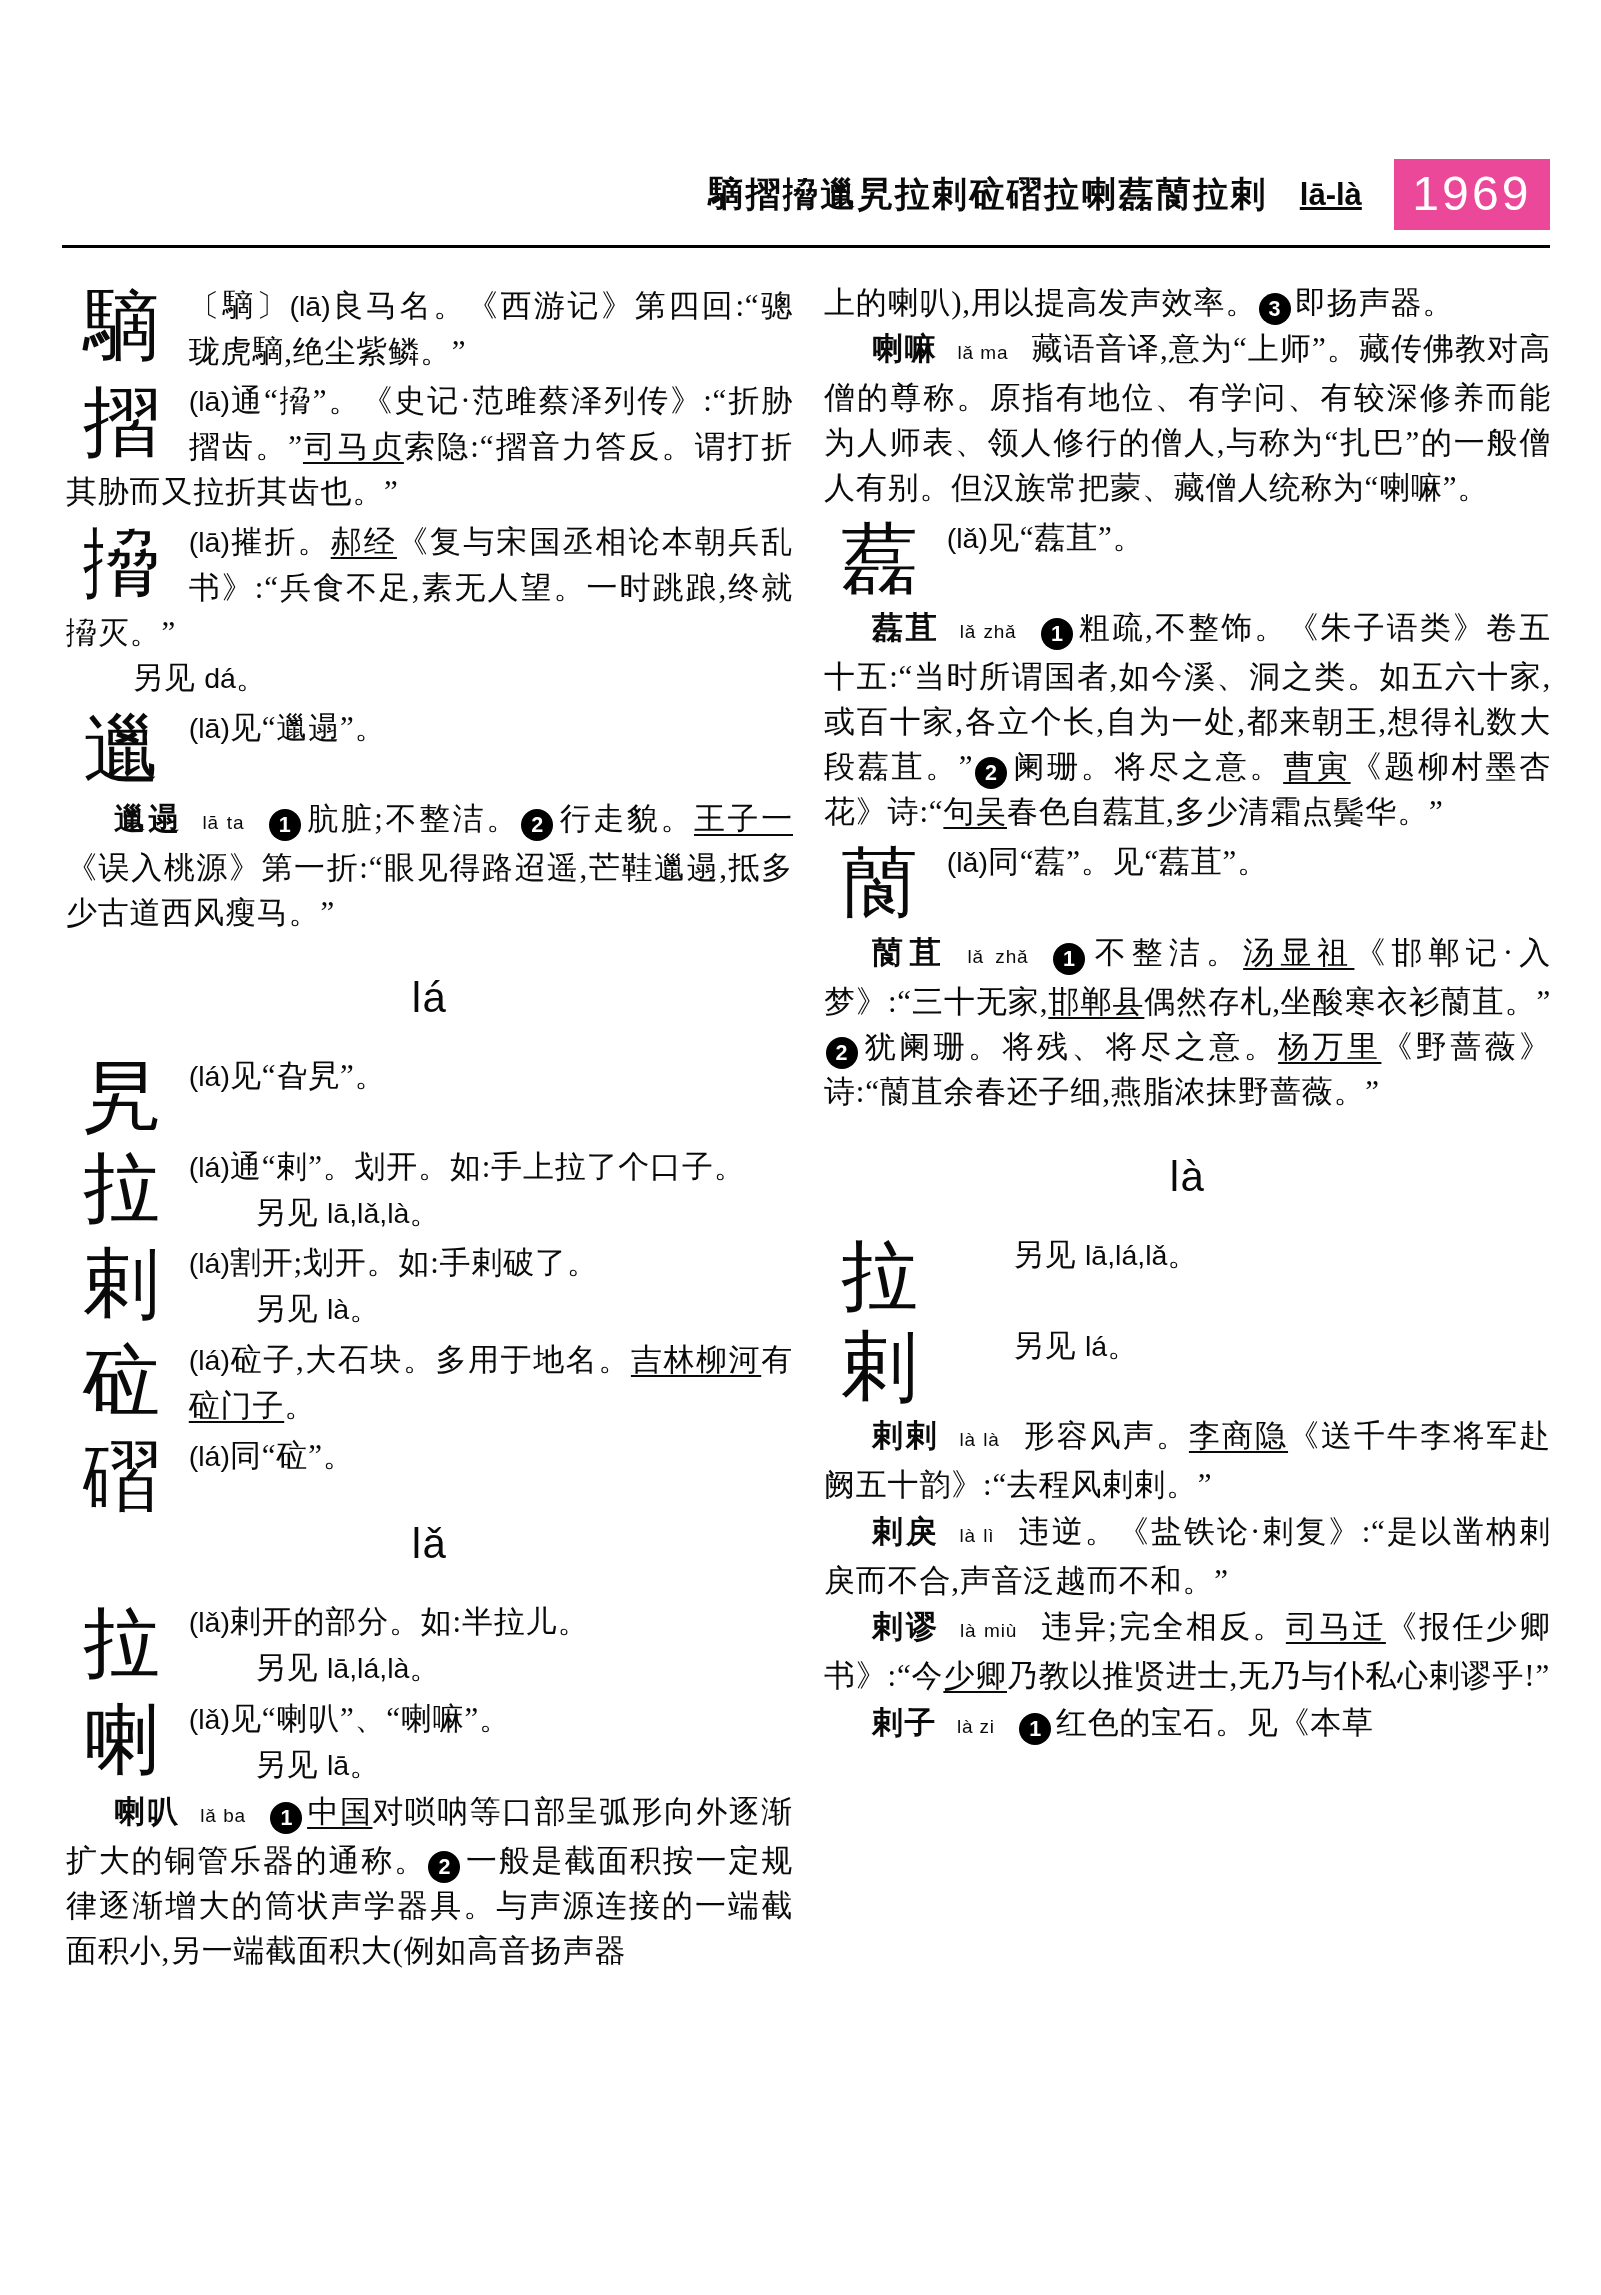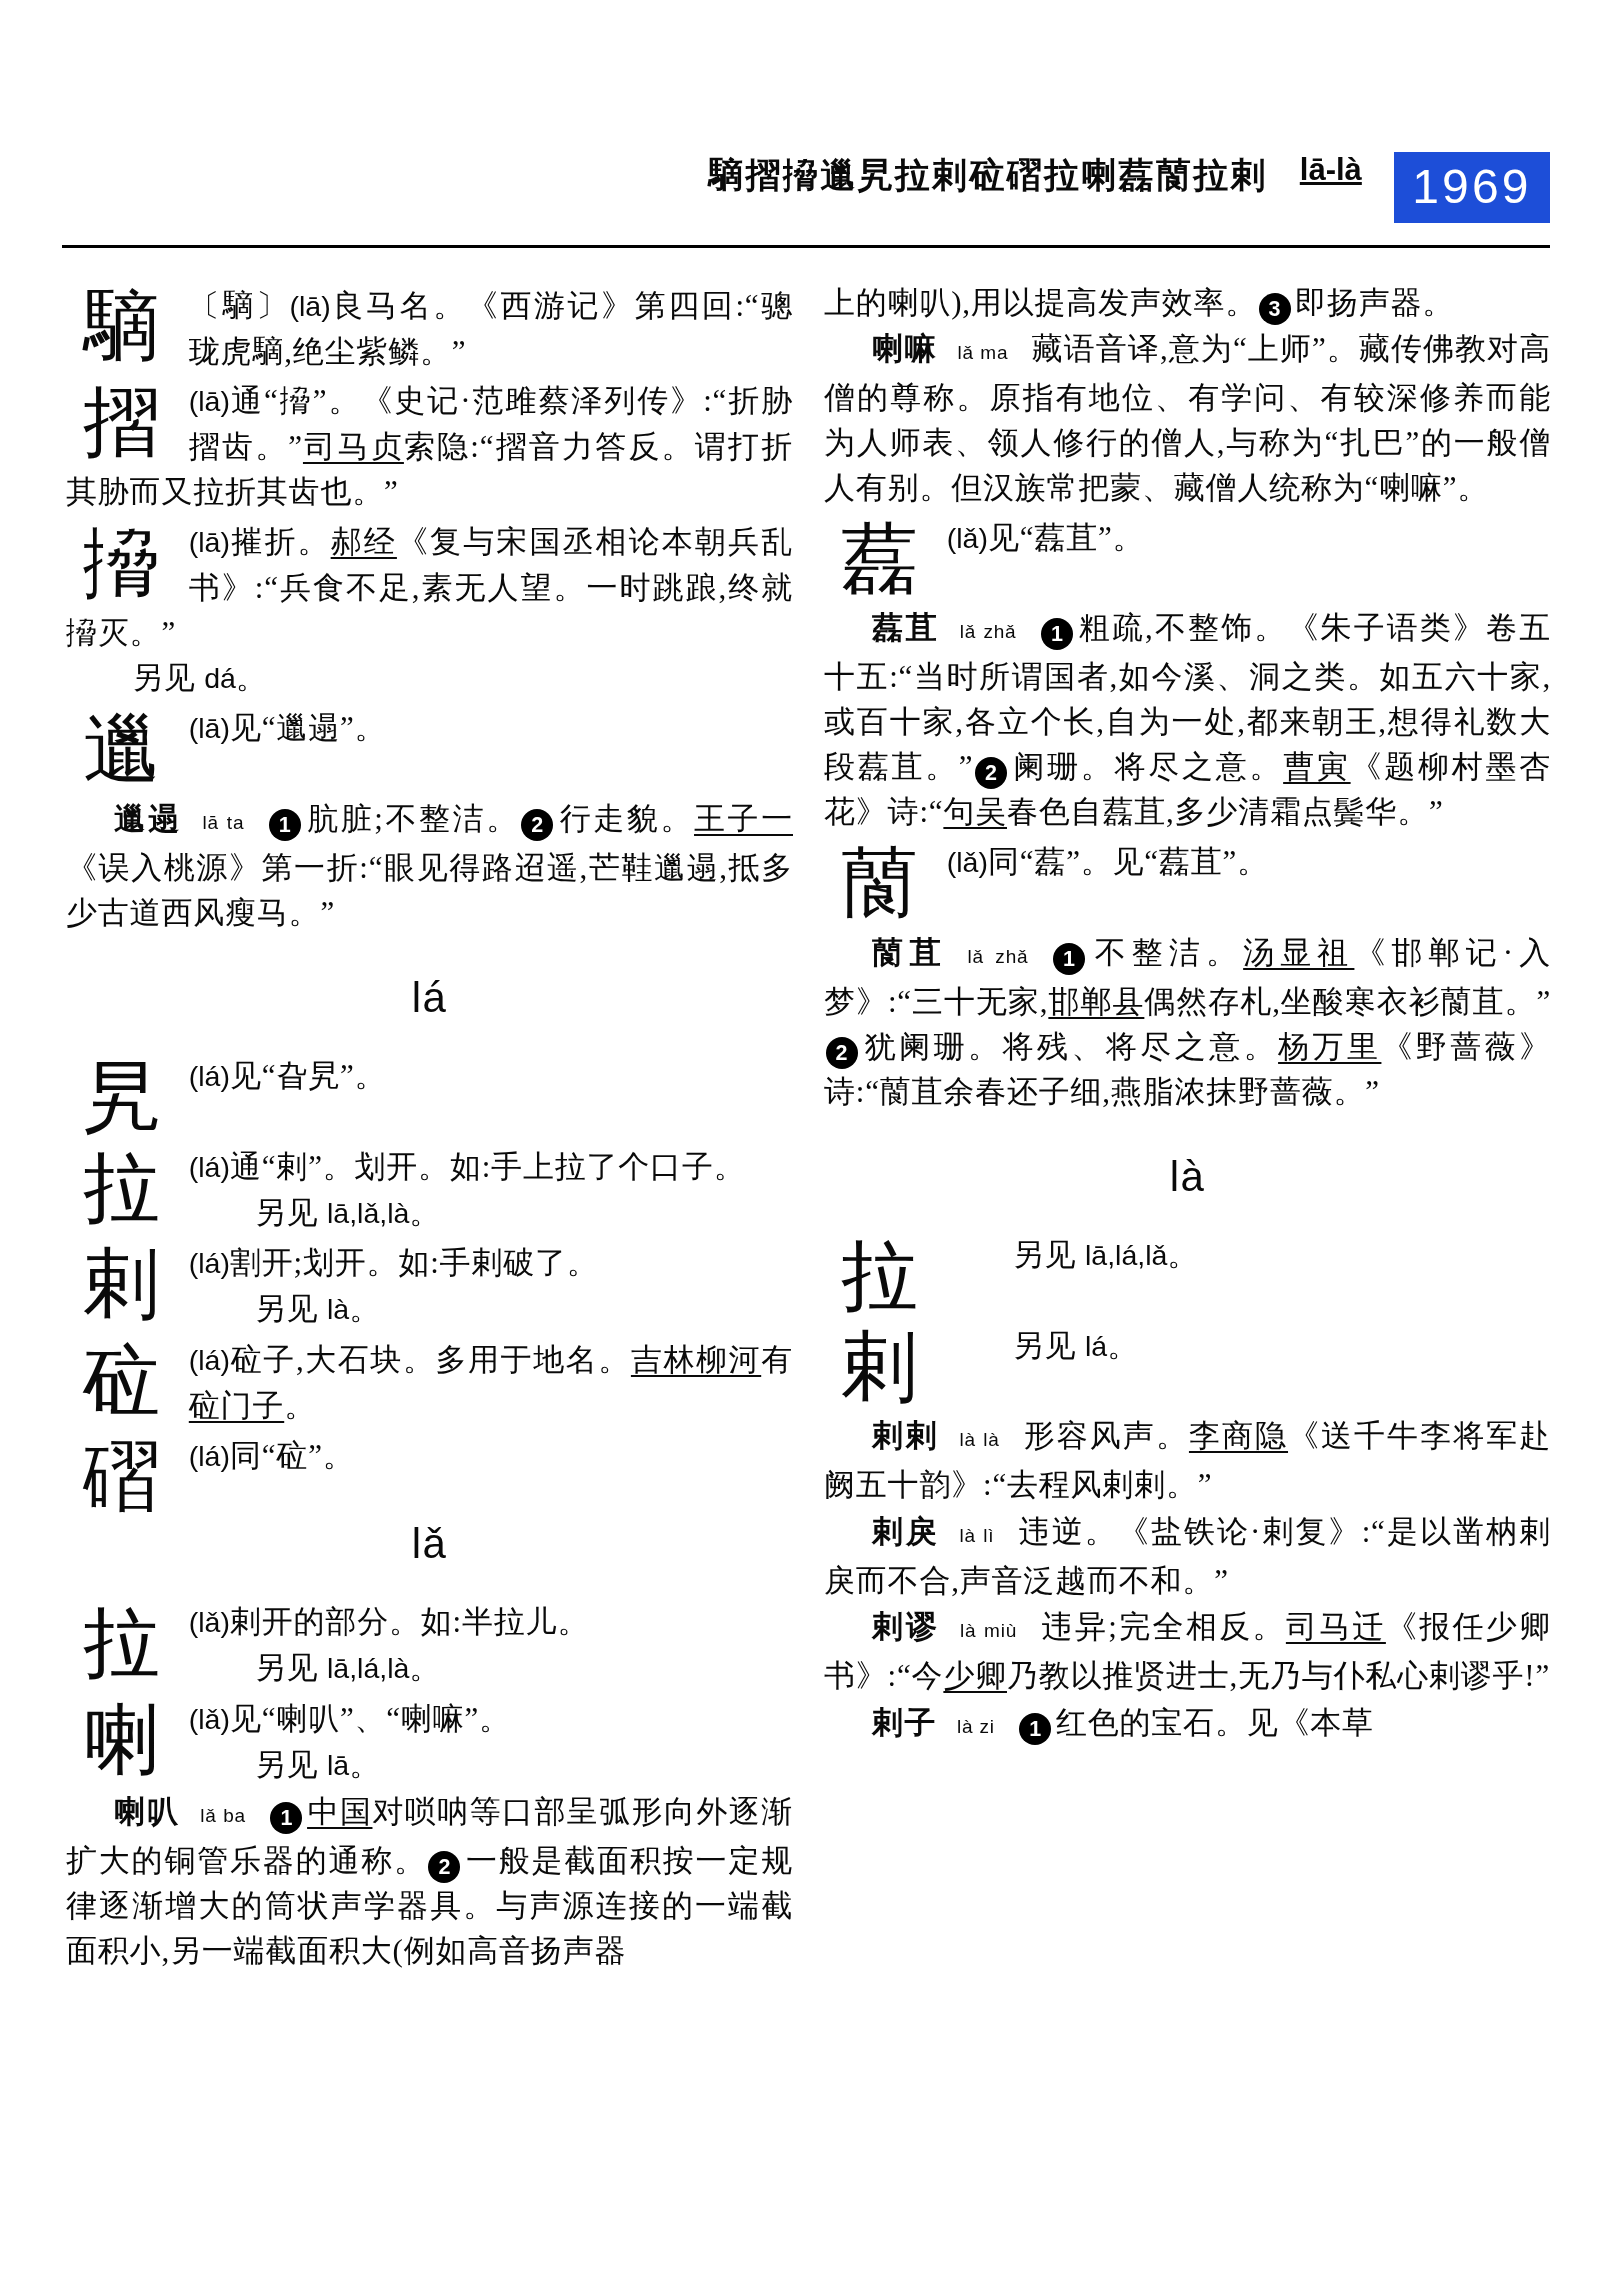--- a/index.html
+++ b/index.html
@@ -6,31 +6,31 @@
   body{
     width:1602px;height:2295px;background:#ffffff;color:#0a0a0a;
     font-family:"Liberation Serif","DejaVu Serif",serif;
     position:relative;overflow:hidden;
   }
   .page{position:absolute;inset:0;}
 
   
   .header{
     position:absolute;top:152px;left:62px;right:52px;height:85px;
-    display:flex;justify-content:flex-end;align-items:flex-start;gap:32px;
+    display:flex;justify-content:flex-end;align-items:center;gap:32px;
   }
   .header-chars{
     font-size:35px;font-weight:bold;letter-spacing:2.3px;white-space:nowrap;
   }
   .header-py{
     font-family:"Liberation Sans","DejaVu Sans",sans-serif;
     font-size:31px;font-weight:bold;white-space:nowrap;text-decoration:underline;
   }
   .page-num{
-    background:#1d4ed8;color:#fff;
+    background:#ec4899;color:#fff;
     font-family:"Liberation Sans","DejaVu Sans",sans-serif;
     font-size:48px;line-height:1;padding:10.8px 18.5px 12.3px;letter-spacing:3.1px;
   }
   .rule{position:absolute;top:245px;left:62px;right:52px;height:3.1px;background:#000;}
 
   
   .columns{
     position:absolute;top:278px;left:66px;right:51px;bottom:31px;
     display:flex;gap:31px;overflow:hidden;
   }

